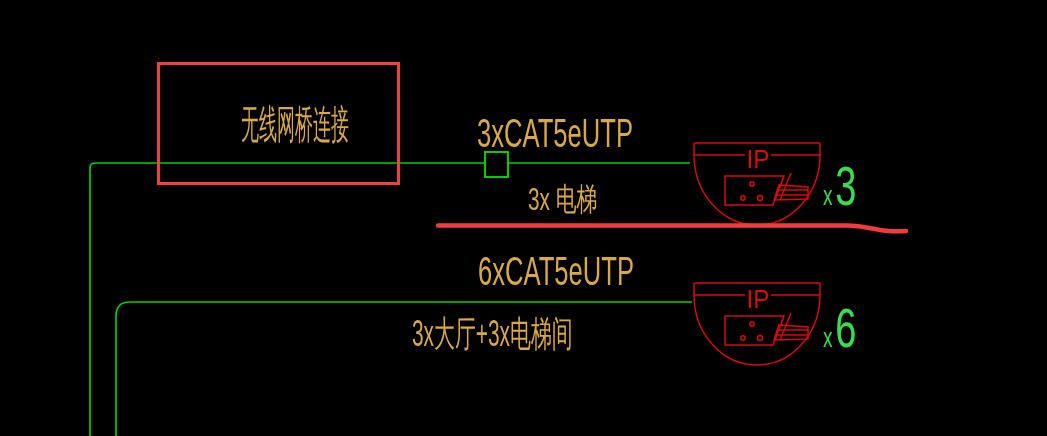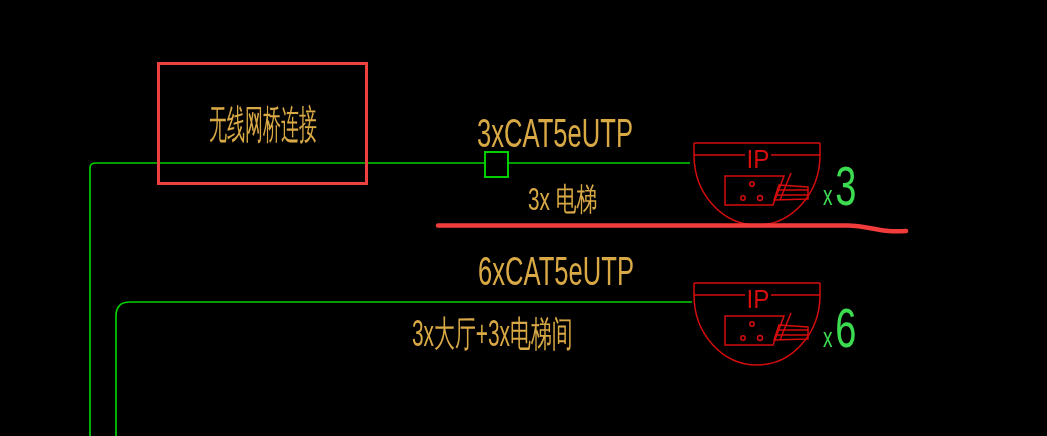--- a/index.html
+++ b/index.html
@@ -10,21 +10,21 @@
   #lineart{position:absolute;left:0;top:0;}
   .cadtext{
     position:absolute;color:#d9a946;line-height:1;white-space:pre;
     transform-origin:left top;font-family:"Liberation Sans",sans-serif;
   }
   .cable-label{font-size:40px;transform:scaleX(0.64);}
   .loc-label-1{font-size:32px;transform:scaleX(0.65);}
   .loc-label-2{font-size:36px;transform:scaleX(0.58);}
   .bridge-box{
     position:absolute;left:157px;top:62px;width:205px;height:117px;
-    border:3px solid #ef4040;display:flex;align-items:center;justify-content:center;
+    border:3px solid #ef4040;display:flex;align-items:center;justify-content:center;padding-left:32px;
   }
   .bridge-label{
     color:#d9a946;font-size:40px;line-height:1;white-space:pre;
     transform:scaleX(0.45);
   }
   .multiplier{
     position:absolute;display:flex;align-items:baseline;gap:4px;
     color:#3cdc50;line-height:1;transform-origin:left top;transform:scaleX(0.68);
   }
   .multiplier .mx{font-size:28px;}

